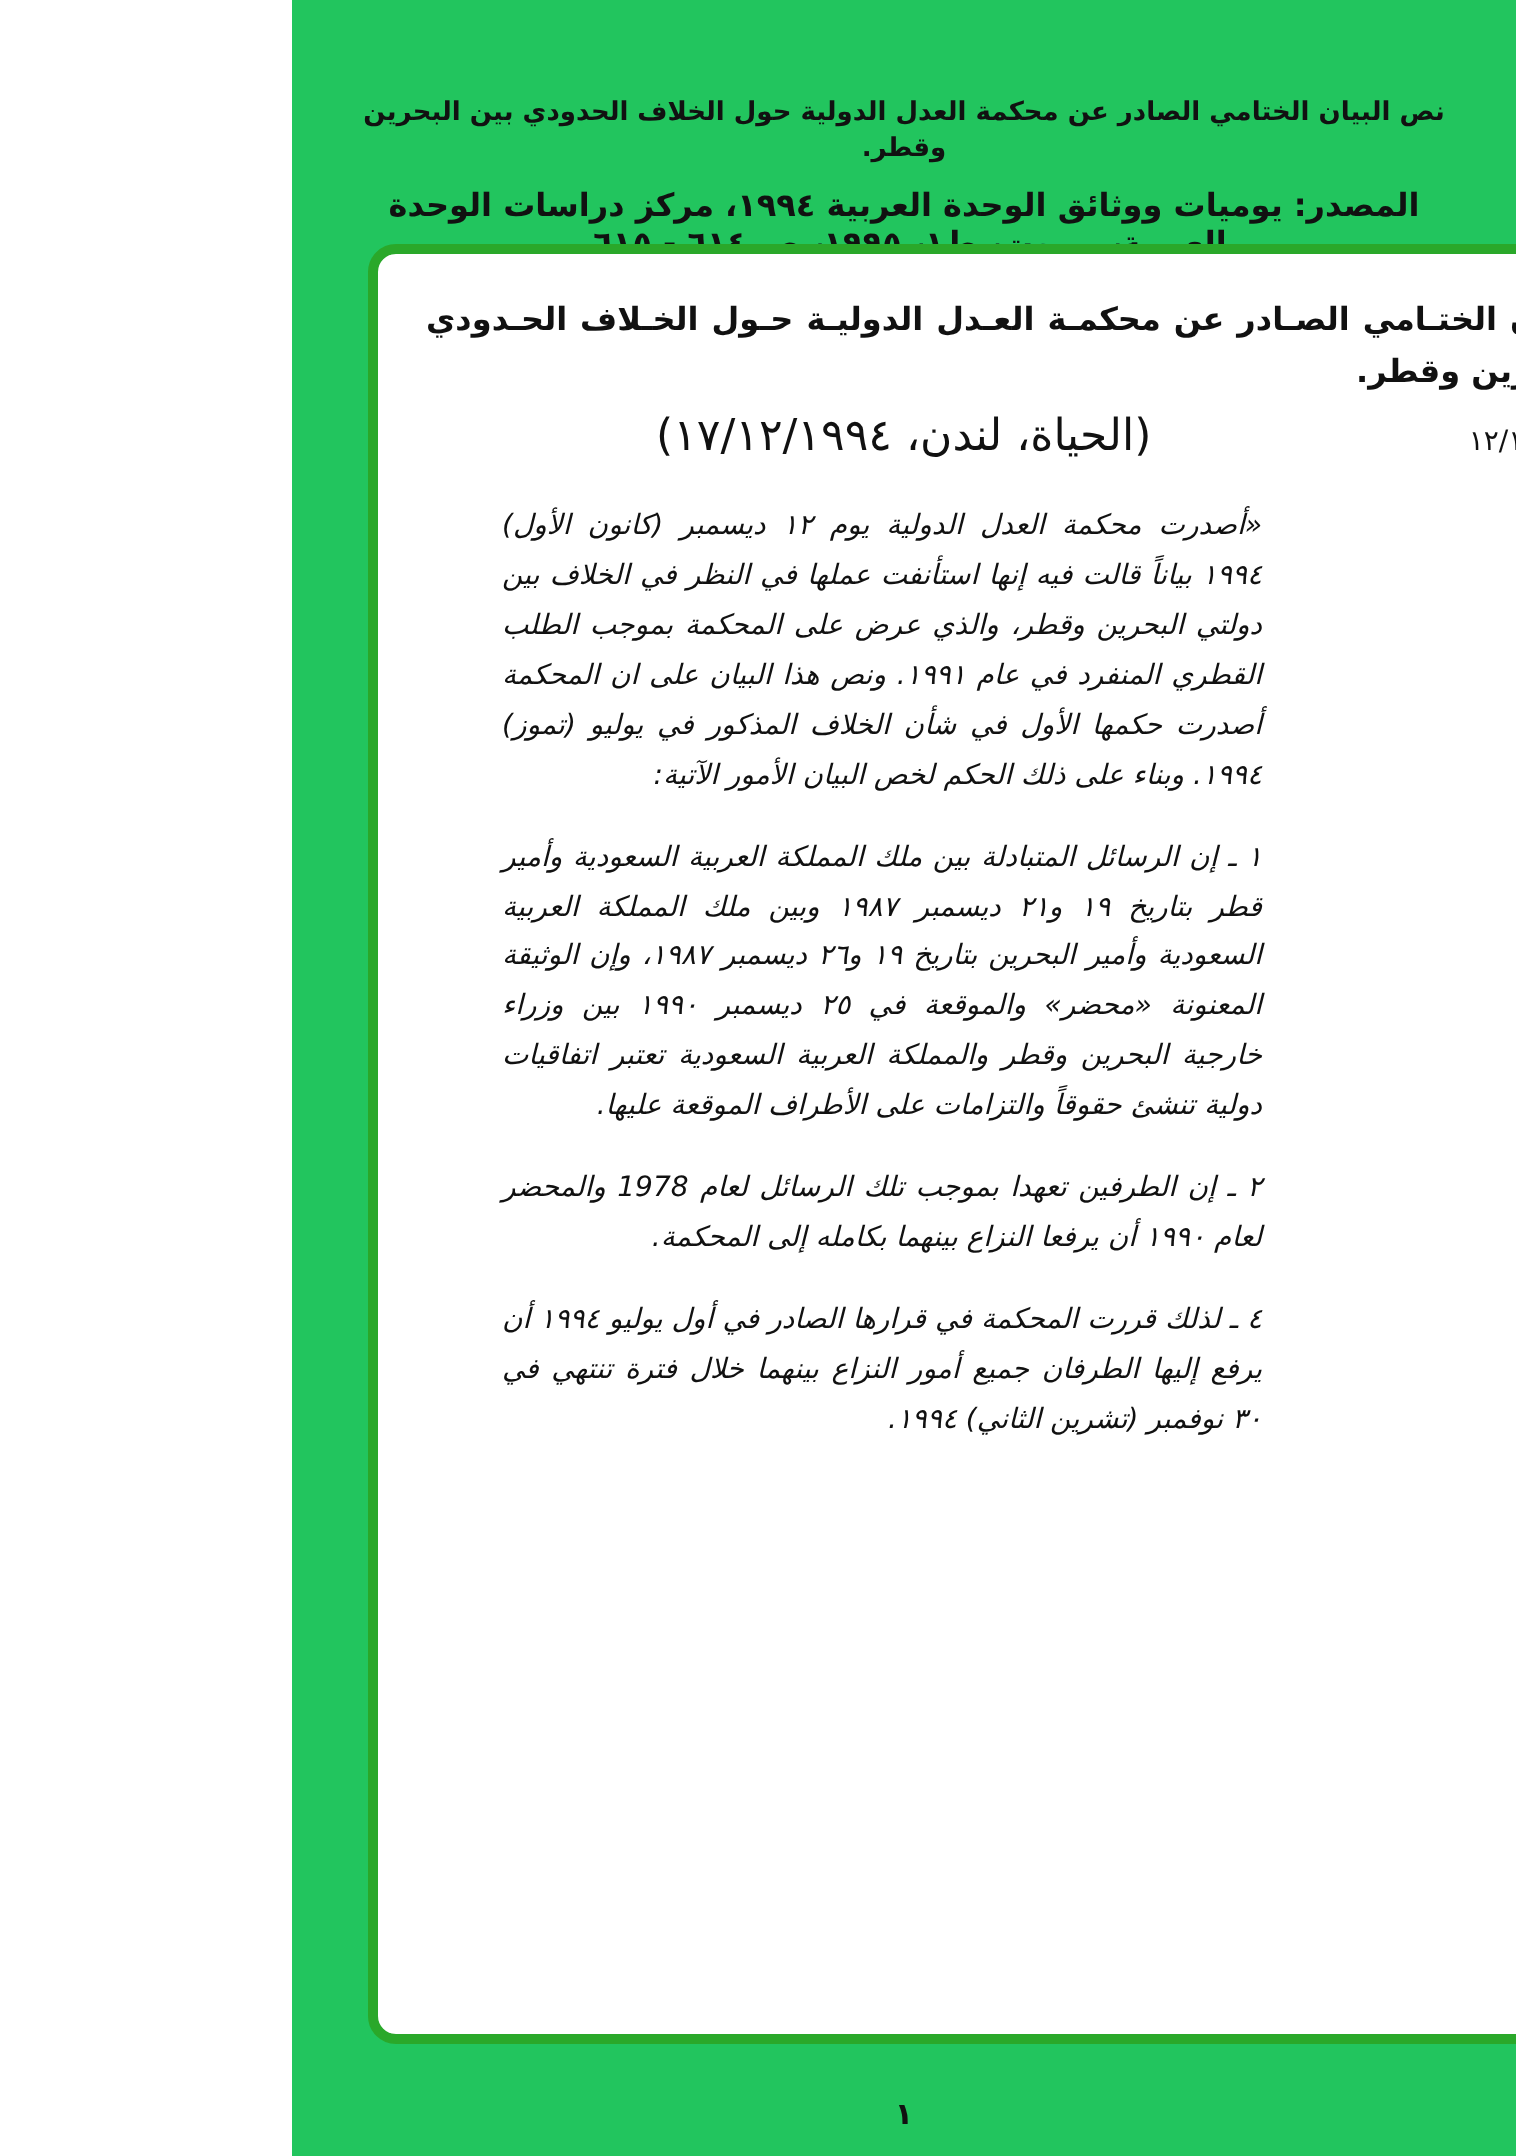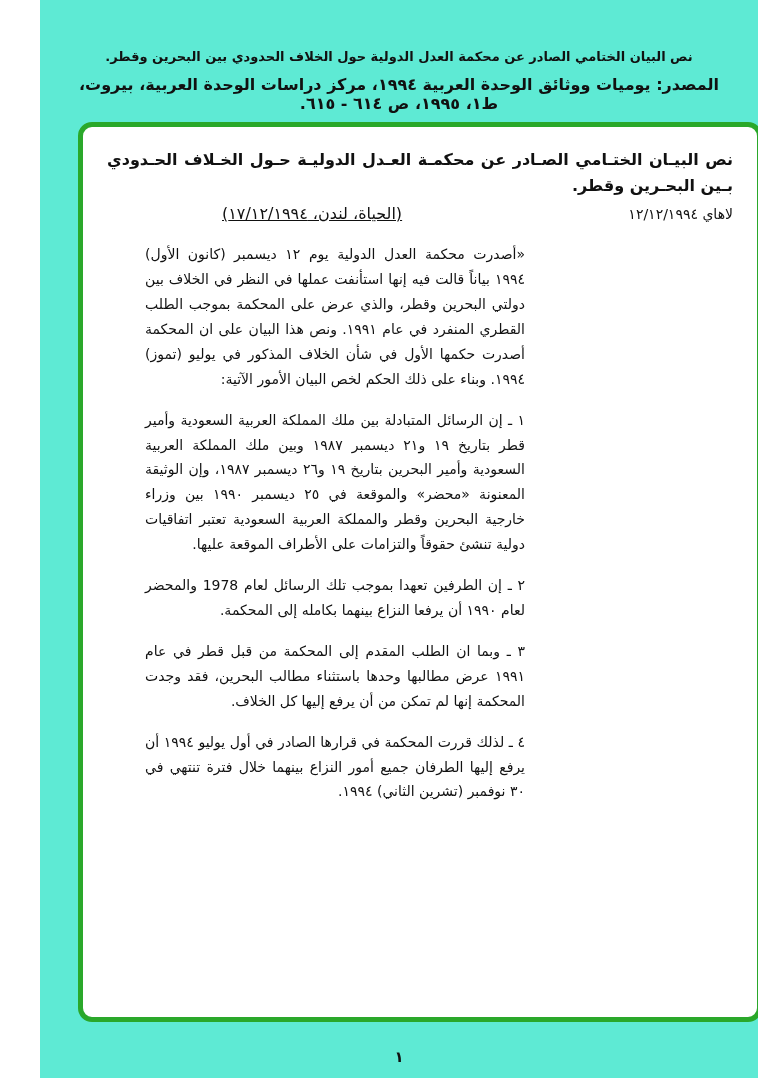--- a/index.html
+++ b/index.html
@@ -2,23 +2,23 @@
 <html lang="ar" dir="rtl"><head>
 <meta charset="utf-8">
 <style>
   html, body {
     margin: 0;
     padding: 0;
     background: #ffffff;
   }
   .page {
     position: relative;
-    width: 718px;
+    width: 612px;
     height: 1078px;
-    background: #5eead4;
+    background: #22c55e;
     direction: rtl;
     font-family: "DejaVu Sans", sans-serif;
     color: #111111;
     overflow: hidden;
   }
   .page-header {
     padding-top: 48px;
     text-align: center;
   }
   .header-title {
@@ -61,35 +61,35 @@
     margin-top: 4px;
     padding-left: 115px;
     font-size: 17px;
     line-height: 1.5;
   }
   .dateline-loc {
     font-size: 14px;
     white-space: nowrap;
   }
   .dateline-src {
-    font-size: 16px;
+    font-size: 22px;
     white-space: nowrap;
-    text-decoration: underline;
   }
   .doc-body {
     margin-top: 16px;
     margin-right: 208px;
     width: 390px;
     font-size: 14px;
     line-height: 1.78;
     text-align: justify;
     text-justify: inter-word;
   }
   .doc-body p {
     margin: 0 0 16px 10px;
+    font-style: italic;
   }
   .page-footer {
     position: absolute;
     bottom: 12px;
     left: 0;
     width: 100%;
     text-align: center;
   }
   .page-number {
     font-size: 15px;
@@ -112,21 +112,20 @@
 
     <div class="dateline">
       <span class="dateline-loc">لاهاي ١٢/١٢/١٩٩٤</span>
       <span class="dateline-src">(الحياة، لندن، ١٧/١٢/١٩٩٤)</span>
     </div>
 
     <div class="doc-body">
       <p>«أصدرت محكمة العدل الدولية يوم ١٢ ديسمبر (كانون الأول) ١٩٩٤ بياناً قالت فيه إنها استأنفت عملها في النظر في الخلاف بين دولتي البحرين وقطر، والذي عرض على المحكمة بموجب الطلب القطري المنفرد في عام ١٩٩١. ونص هذا البيان على ان المحكمة أصدرت حكمها الأول في شأن الخلاف المذكور في يوليو (تموز) ١٩٩٤. وبناء على ذلك الحكم لخص البيان الأمور الآتية:</p>
       <p>١ ـ إن الرسائل المتبادلة بين ملك المملكة العربية السعودية وأمير قطر بتاريخ ١٩ و٢١ ديسمبر ١٩٨٧ وبين ملك المملكة العربية السعودية وأمير البحرين بتاريخ ١٩ و٢٦ ديسمبر ١٩٨٧، وإن الوثيقة المعنونة «محضر» والموقعة في ٢٥ ديسمبر ١٩٩٠ بين وزراء خارجية البحرين وقطر والمملكة العربية السعودية تعتبر اتفاقيات دولية تنشئ حقوقاً والتزامات على الأطراف الموقعة عليها.</p>
       <p>٢ ـ إن الطرفين تعهدا بموجب تلك الرسائل لعام 1978 والمحضر لعام ١٩٩٠ أن يرفعا النزاع بينهما بكامله إلى المحكمة.</p>
-      <p>٣ ـ وبما ان الطلب المقدم إلى المحكمة من قبل قطر في عام ١٩٩١ عرض مطالبها وحدها باستثناء مطالب البحرين، فقد وجدت المحكمة إنها لم تمكن من أن يرفع إليها كل الخلاف.</p>
       <p>٤ ـ لذلك قررت المحكمة في قرارها الصادر في أول يوليو ١٩٩٤ أن يرفع إليها الطرفان جميع أمور النزاع بينهما خلال فترة تنتهي في ٣٠ نوفمبر (تشرين الثاني) ١٩٩٤.</p>
     </div>
 
   </section>
 
   <footer class="page-footer">
     <span class="page-number">١</span>
   </footer>
 
 </div>

